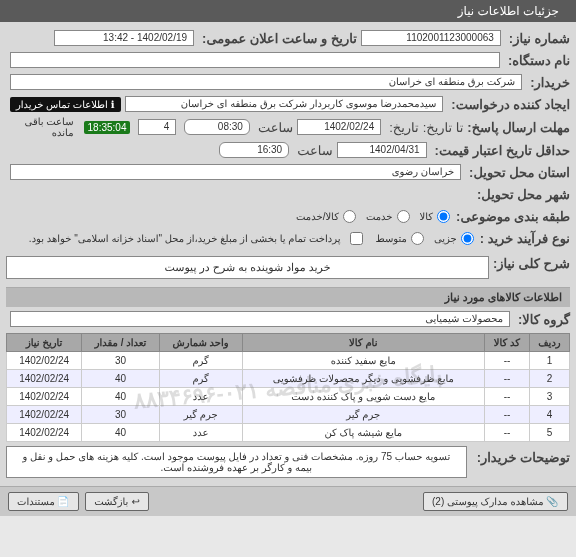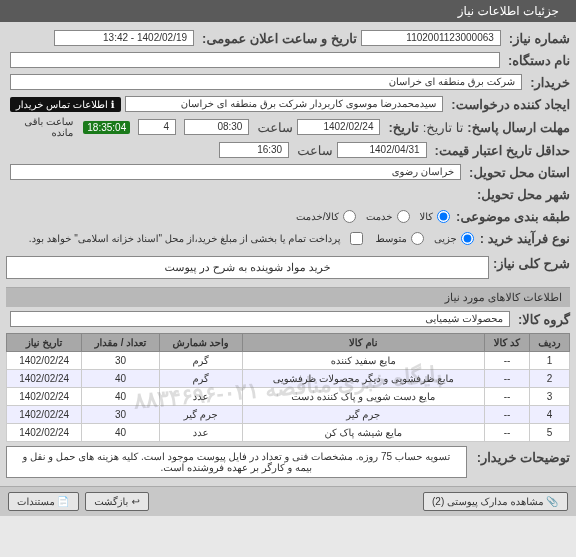--- a/index.html
+++ b/index.html
@@ -39,21 +39,21 @@
     border: 1px solid #888;
     padding: 1px 6px;
     min-height: 16px;
     margin: 0 4px;
     font-size: 10px;
     color: #333;
     display: inline-block;
   }
   .field-long { flex: 1; }
   .field-med { width: 140px; }
-  .field-sm { width: 70px; }
+  .field-sm { width: 70px; border-radius: 6px; }
   .black-box {
     background: #111;
     color: #fff;
     padding: 2px 6px;
     font-size: 10px;
     border-radius: 2px;
     margin-right: auto;
     margin-left: 4px;
     display: inline-flex;
     align-items: center;
@@ -66,21 +66,21 @@
     font-size: 10px;
     border-radius: 2px;
     margin: 0 4px;
     text-align: right;
   }
   .radio { margin: 0 2px; }
   .checkbox { margin: 0 4px; }
   .section-title {
     background: #b8b8b8;
     color: #333;
-    font-weight: normal;
+    font-weight: bold;
     padding: 3px 8px;
     font-size: 11px;
     border-top: 1px solid #aaa;
   }
   .description-box {
     width: 100%;
     background: #fff;
     border: 1px solid #888;
     padding: 4px 8px;
     margin: 4px 0;
@@ -191,21 +191,21 @@
     <span class="field field-long">سیدمحمدرضا موسوی کاربردار شرکت برق منطقه ای خراسان</span>
     <span class="black-box">
       <span class="icon">ℹ</span>
       <span>اطلاعات تماس خریدار</span>
     </span>
   </div>
 
   <div class="row">
     <span class="label">مهلت ارسال پاسخ:</span>
     <span class="label" style="font-weight:normal">تا تاریخ:</span>
-    <span class="label" style="font-weight:bold">تاریخ:</span>
+    <span class="label" style="font-weight:normal">تاریخ:</span>
     <span class="field" style="width:90px">1402/02/24</span>
     <span class="label" style="font-weight:normal">ساعت</span>
     <span class="field field-sm">08:30</span>
     <span class="field" style="width:40px">4</span>
     <span class="green-box">18:35:04</span>
     <span class="small-note">ساعت باقی مانده</span>
   </div>
 
   <div class="row">
     <span class="label">حداقل تاریخ اعتبار قیمت:</span>

